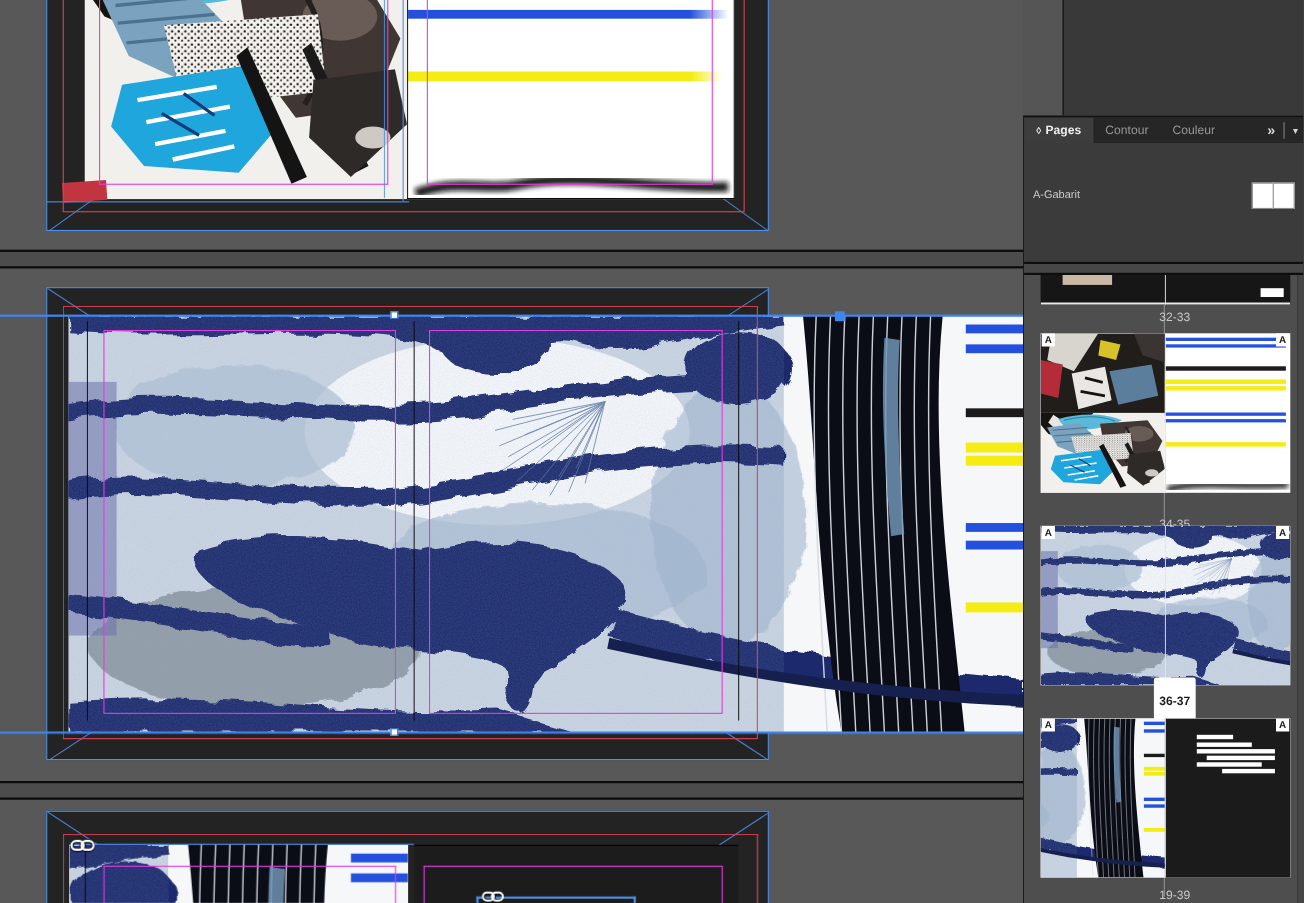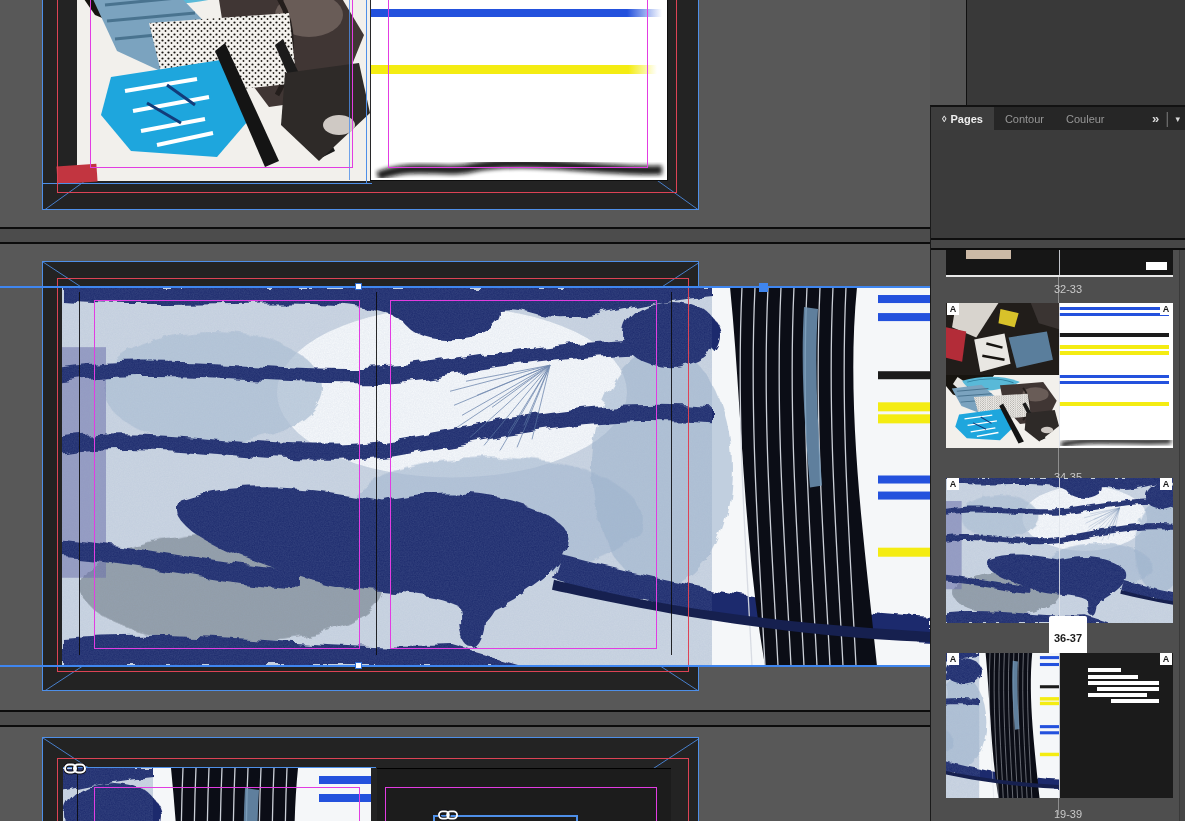--- a/index.html
+++ b/index.html
@@ -285,20 +285,25 @@
       </div>
       <div class="tab-spacer"></div>
       <div class="tab-icons">
         <span style="font-size:13px;font-weight:bold;">»</span>
         <span style="color:#6a6a6a;">|</span>
         <span style="font-size:9px;">▾</span>
       </div>
     </div>
 
     <div class="masters">
+      <div class="master-row" style="top:33px;">
+        <span class="master-name">A-Gabarit</span>
+        <div class="page-icon" style="right:27px;top:3px;border-right:none;"></div>
+        <div class="page-icon" style="right:8px;top:3px;"></div>
+      </div>
     </div>
 
     <div class="splitter"></div>
 
     <div class="pages-area">
       <div class="spine" style="top:105px;height:460px;"></div>
       <div class="spine" style="top:0px;height:100px;"></div>
 
       <div class="thumb" style="left:15px;top:0px;width:227px;height:27px;background:#161616;">
         <div class="abs" style="left:20px;top:0;width:45px;height:9px;background:#cbb9a6;"></div>

